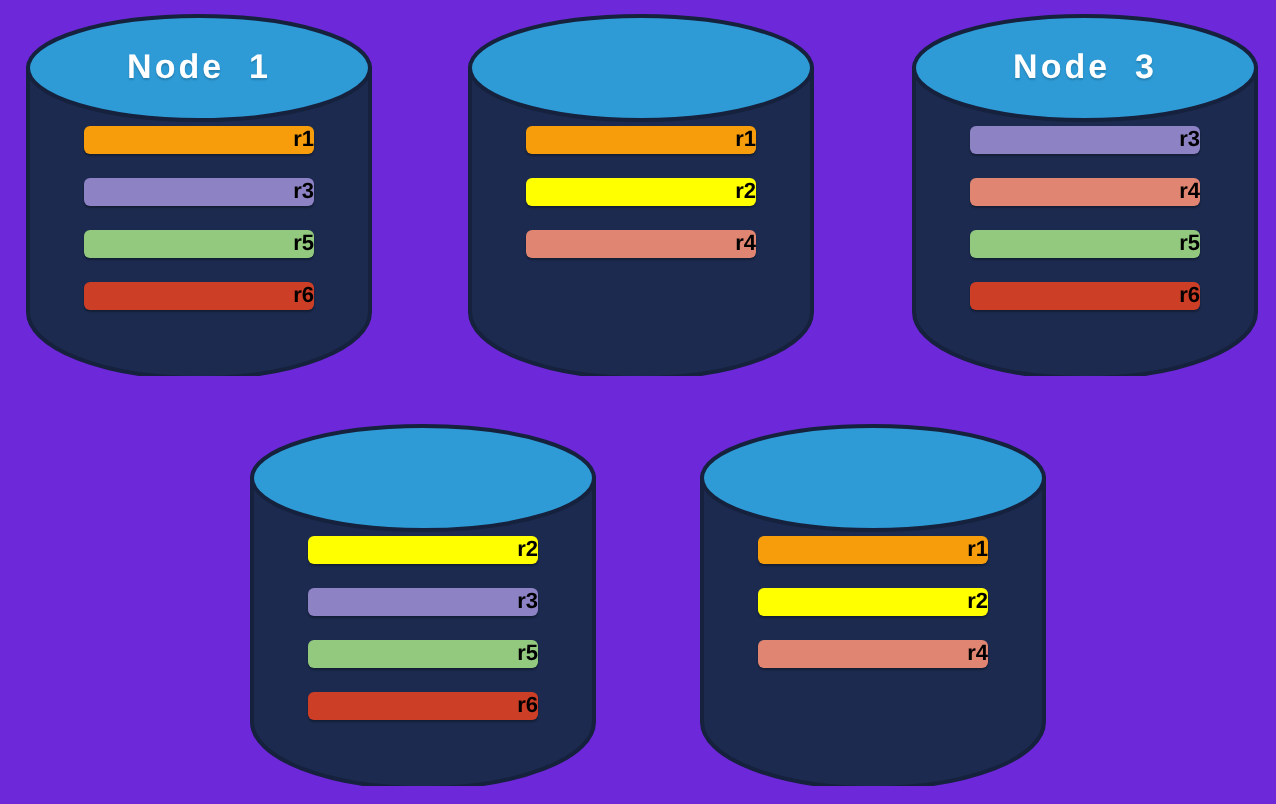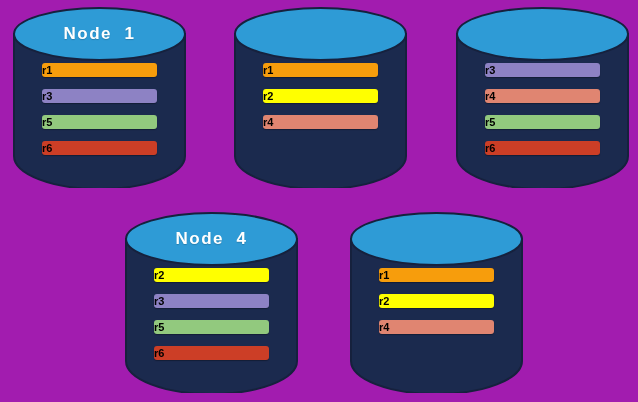--- a/index.html
+++ b/index.html
@@ -4,21 +4,21 @@
 <style>
   html, body {
     margin: 0;
     padding: 0;
     background: #ffffff;
   }
   #canvas {
     position: relative;
     width: 638px;
     height: 402px;
-    background: #a21caf;
+    background: #6d28d9;
     overflow: hidden;
     font-family: "Liberation Sans", sans-serif;
   }
   .node {
     position: absolute;
     width: 175px;
     height: 182px;
   }
   .node-svg {
     position: absolute;
@@ -56,21 +56,21 @@
     border-radius: 3px;
     box-shadow: 0 1px 1px rgba(0,0,0,0.30);
   }
   .replica-label {
     position: absolute;
     left: 0;
     top: 0;
     width: 115px;
     height: 14px;
     line-height: 14px;
-    text-align: left;
+    text-align: right;
     color: #000000;
     font-family: "Liberation Sans", sans-serif;
     font-size: 11px;
     font-weight: bold;
   }
 </style>
 </head>
 <body>
 
 <div id="canvas">
@@ -111,41 +111,41 @@
         <div class="replica" style="background: rgb(224, 133, 113);">
           <span class="replica-label">r4</span>
         </div>
       </div>
     </div>
     <div class="node" style="left: 455px; top: 6px;">
       <svg class="node-svg" viewBox="0 0 175 182">
         <path d="M 2,28 L 2,150 A 85.5,33 0 0 0 173,150 L 173,28 Z" fill="#1B2A4E" stroke="#16213D" stroke-width="2"></path>
         <ellipse cx="87.5" cy="28" rx="85.5" ry="26" fill="#2E9BD6" stroke="#16213D" stroke-width="2"></ellipse>
       </svg>
+      <div class="node-title">Node  3</div>
       <div class="replica-stack">
         <div class="replica" style="background: rgb(141, 130, 196);">
           <span class="replica-label">r3</span>
         </div>
         <div class="replica" style="background: rgb(224, 133, 113);">
           <span class="replica-label">r4</span>
         </div>
         <div class="replica" style="background: rgb(146, 201, 126);">
           <span class="replica-label">r5</span>
         </div>
         <div class="replica" style="background: rgb(204, 62, 38);">
           <span class="replica-label">r6</span>
         </div>
       </div>
     </div>
     <div class="node" style="left: 124px; top: 211px;">
       <svg class="node-svg" viewBox="0 0 175 182">
         <path d="M 2,28 L 2,150 A 85.5,33 0 0 0 173,150 L 173,28 Z" fill="#1B2A4E" stroke="#16213D" stroke-width="2"></path>
         <ellipse cx="87.5" cy="28" rx="85.5" ry="26" fill="#2E9BD6" stroke="#16213D" stroke-width="2"></ellipse>
       </svg>
-      <div class="node-title">Node  4</div>
       <div class="replica-stack">
         <div class="replica" style="background: rgb(255, 255, 0);">
           <span class="replica-label">r2</span>
         </div>
         <div class="replica" style="background: rgb(141, 130, 196);">
           <span class="replica-label">r3</span>
         </div>
         <div class="replica" style="background: rgb(146, 201, 126);">
           <span class="replica-label">r5</span>
         </div>

